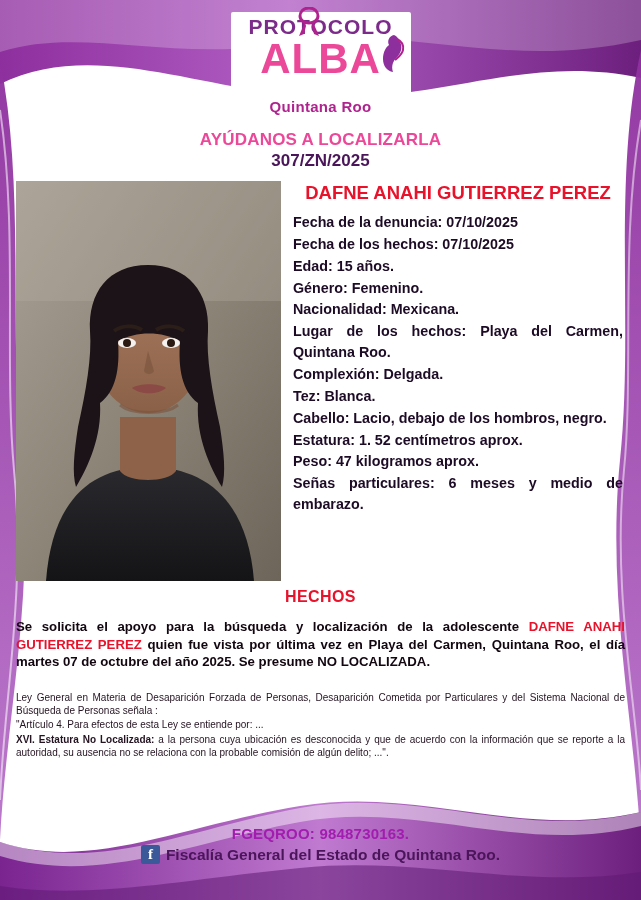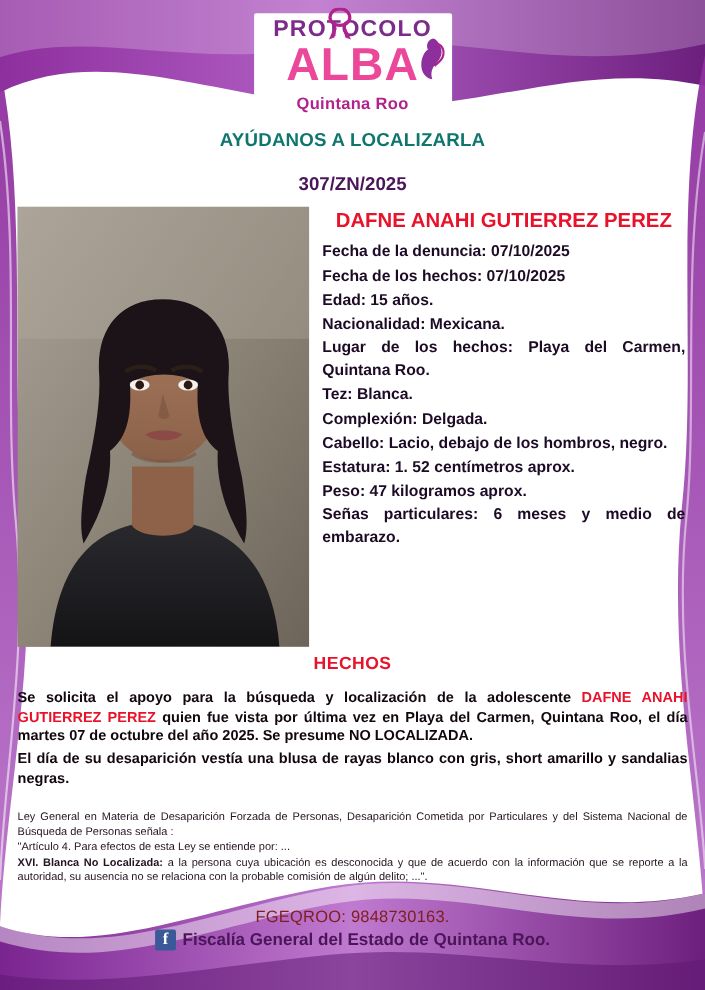--- a/index.html
+++ b/index.html
@@ -65,39 +65,39 @@
     position: absolute;
     right: -26px;
     top: -6px;
     width: 30px;
     height: 40px;
   }
   .logo-qroo {
     font-size: 15px;
     font-weight: bold;
     color: #b0238f;
-    margin-top: 7px;
+    margin-top: 19px;
     letter-spacing: 0.3px;
   }
 
   
   .headline {
     text-align: center;
-    color: #0f766e;
+    color: #ec4899;
     font-weight: bold;
     font-size: 17px;
     margin-top: 9px;
     letter-spacing: 0.2px;
   }
   .case-id {
     text-align: center;
     color: #4a1559;
     font-weight: bold;
     font-size: 17px;
-    margin-top: 20px;
+    margin-top: 1px;
   }
 
   
   .main {
     display: flex;
     margin-top: 10px;
     gap: 12px;
     align-items: flex-start;
   }
   .photo {
@@ -164,22 +164,22 @@
     margin-top: 20px;
     text-align: justify;
   }
   .legal p { margin-bottom: 1px; }
   .legal b { font-weight: bold; }
 
   
   .footer { margin-top: auto; padding-bottom: 28px; }
   .phone {
     text-align: center;
-    color: #7f1d1d;
-    font-weight: normal;
+    color: #a21caf;
+    font-weight: bold;
     font-size: 15px;
     letter-spacing: 0.2px;
   }
   .fg-row {
     display: flex;
     align-items: center;
     justify-content: center;
     gap: 6px;
     margin-top: 3px;
   }
@@ -312,41 +312,41 @@
 
         <path d="M104 224 C116 234 150 234 162 224" stroke="#7b543d" stroke-width="3" fill="none" opacity="0.6"></path>
       </svg>
     </div>
 
     <div class="details">
       <div class="victim-name">DAFNE ANAHI GUTIERREZ PEREZ</div>
       <div class="field">Fecha de la denuncia: 07/10/2025</div>
       <div class="field">Fecha de los hechos: 07/10/2025</div>
       <div class="field">Edad: 15 años.</div>
+      <div class="field">Género: Femenino.</div>
       <div class="field">Nacionalidad: Mexicana.</div>
       <div class="field">Lugar de los hechos:  Playa del Carmen, Quintana Roo.</div>
+      <div class="field">Complexión: Delgada.</div>
       <div class="field">Tez: Blanca.</div>
-      <div class="field">Complexión: Delgada.</div>
       <div class="field">Cabello:  Lacio,  debajo  de  los  hombros, negro.</div>
       <div class="field">Estatura: 1. 52 centímetros aprox.</div>
       <div class="field">Peso: 47 kilogramos aprox.</div>
       <div class="field">Señas  particulares:  6  meses  y  medio  de embarazo.</div>
     </div>
   </div>
 
   <div class="hechos-title">HECHOS</div>
   <div class="hechos-body">
     <span>Se solicita el apoyo para la búsqueda y localización de la adolescente </span><span class="red">DAFNE ANAHI GUTIERREZ PEREZ</span><span> quien fue vista por última vez en Playa del Carmen, Quintana Roo, el día martes 07 de octubre del año 2025. Se presume NO LOCALIZADA.</span>
   </div>
-  <div class="hechos-line2">El día de su desaparición vestía una blusa de rayas blanco con gris, short amarillo y sandalias negras.</div>
 
   <div class="legal">
     <p>Ley General en Materia de Desaparición Forzada de Personas, Desaparición Cometida por Particulares y del Sistema Nacional de Búsqueda de Personas señala :</p>
     <p>"Artículo 4. Para efectos de esta Ley se entiende por: ...</p>
-    <p><b>XVI. Blanca No Localizada:</b><span> a la persona cuya ubicación es desconocida y que de acuerdo con la información que se reporte a la autoridad, su ausencia no se relaciona con la probable comisión de algún delito; ...".</span></p>
+    <p><b>XVI. Estatura No Localizada:</b><span> a la persona cuya ubicación es desconocida y que de acuerdo con la información que se reporte a la autoridad, su ausencia no se relaciona con la probable comisión de algún delito; ...".</span></p>
   </div>
 
   <div class="footer">
     <div class="phone">FGEQROO:  9848730163.</div>
     <div class="fg-row">
       <span class="fb-icon">f</span>
       <span class="fg-name">Fiscalía General del Estado de Quintana Roo.</span>
     </div>
   </div>
 

